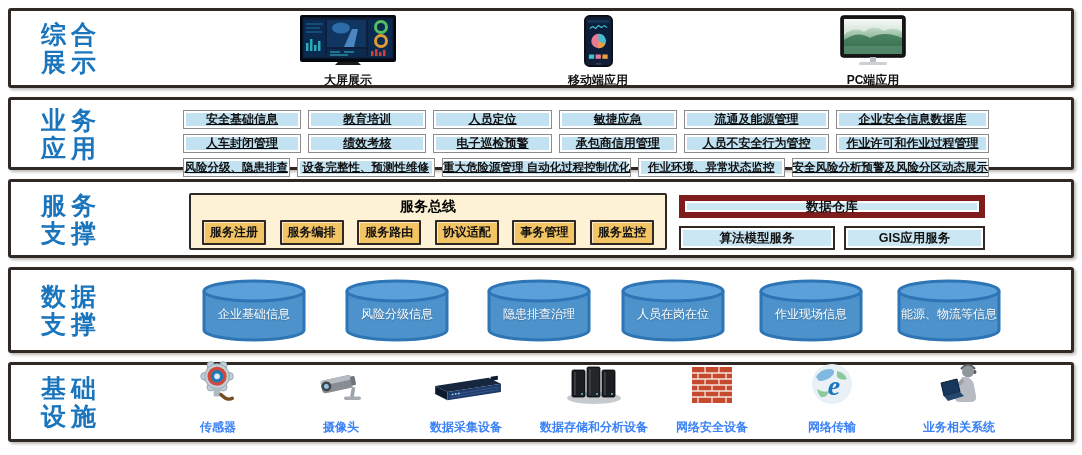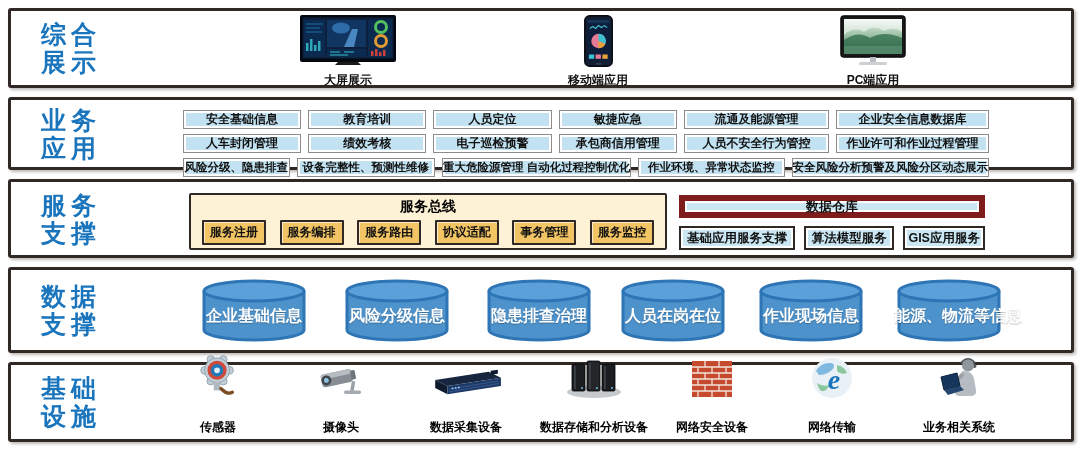--- a/index.html
+++ b/index.html
@@ -18,21 +18,21 @@
   .layer-label{
     position:absolute;left:30px;top:50%;transform:translateY(-50%);
     width:66px;color:#1b75bc;font-size:25px;font-weight:bold;
     line-height:1.12;letter-spacing:5px;
   }
   
   .fig{position:absolute;top:4px;display:flex;flex-direction:column;align-items:center;transform:translateX(-50%);}
   .fig .fig-label{font-size:12px;font-weight:bold;color:#111;margin-top:1px;white-space:nowrap;}
   
   .app-grid{position:absolute;left:172px;top:10px;width:806px;display:flex;flex-direction:column;gap:5px;}
-  .app-row{display:flex;gap:7px;}
+  .app-row{display:flex;gap:7px;text-decoration:underline;}
   .app-box{
     flex:1 1 0;display:flex;align-items:center;justify-content:center;
     height:19px;background:#c2e2f1;border:1px solid #8c8c8c;
     box-shadow:inset 0 0 0 2px #ffffff;
     font-size:12px;font-weight:bold;color:#111;white-space:nowrap;box-sizing:border-box;
   }
   .app-row.r3 .app-box{font-size:11.5px;}
   
   .bus-panel{
     position:absolute;left:178px;top:11px;width:478px;height:57px;
@@ -56,29 +56,29 @@
   .wh-item{
     height:24px;display:flex;align-items:center;justify-content:center;
     background:#cbe7f3;border:2px solid #2f2825;
     box-shadow:inset 0 0 0 2px #ffffff;
     font-size:12.5px;font-weight:bold;color:#111;white-space:nowrap;box-sizing:border-box;
   }
   
   .cyl{position:absolute;top:9px;width:110px;height:64px;transform:translateX(-50%);}
   .cyl-label{
     position:absolute;left:0;top:27px;width:100%;text-align:center;
-    color:#ffffff;font-size:16px;font-weight:bold;white-space:nowrap;
+    color:#ffffff;font-size:12px;font-weight:normal;white-space:nowrap;
     text-shadow:0 1px 1px rgba(0,0,0,.25);
   }
   
   .infra-item{
     position:absolute;top:3px;height:68px;transform:translateX(-50%);
     display:flex;flex-direction:column;align-items:center;justify-content:flex-end;
   }
-  .infra-label{font-size:12px;font-weight:bold;color:#000000;margin-top:16px;white-space:nowrap;}
+  .infra-label{font-size:12px;font-weight:bold;color:#3b82f6;margin-top:10px;white-space:nowrap;}
 </style>
 </head>
 <body>
 
 <div class="page">
 
   <section class="band" style="height:80px;margin-top:8px;">
     <div class="layer-label">综合展示</div>
 
     <div class="fig" style="left:337px;">
@@ -206,21 +206,20 @@
         <div class="bus-item">服务路由</div>
         <div class="bus-item">协议适配</div>
         <div class="bus-item">事务管理</div>
         <div class="bus-item">服务监控</div>
       </div>
     </div>
 
     <div class="warehouse">
       <div class="wh-header">数据仓库</div>
       <div class="wh-items">
-        <div class="wh-item" style="flex:1.3">基础应用服务支撑</div>
         <div class="wh-item" style="flex:1">算法模型服务</div>
         <div class="wh-item" style="flex:0.9">GIS应用服务</div>
       </div>
     </div>
   </section>
 
   <section class="band" style="height:86px;">
     <div class="layer-label">数据支撑</div>
 
     <div class="cyl" style="left:243px;">

